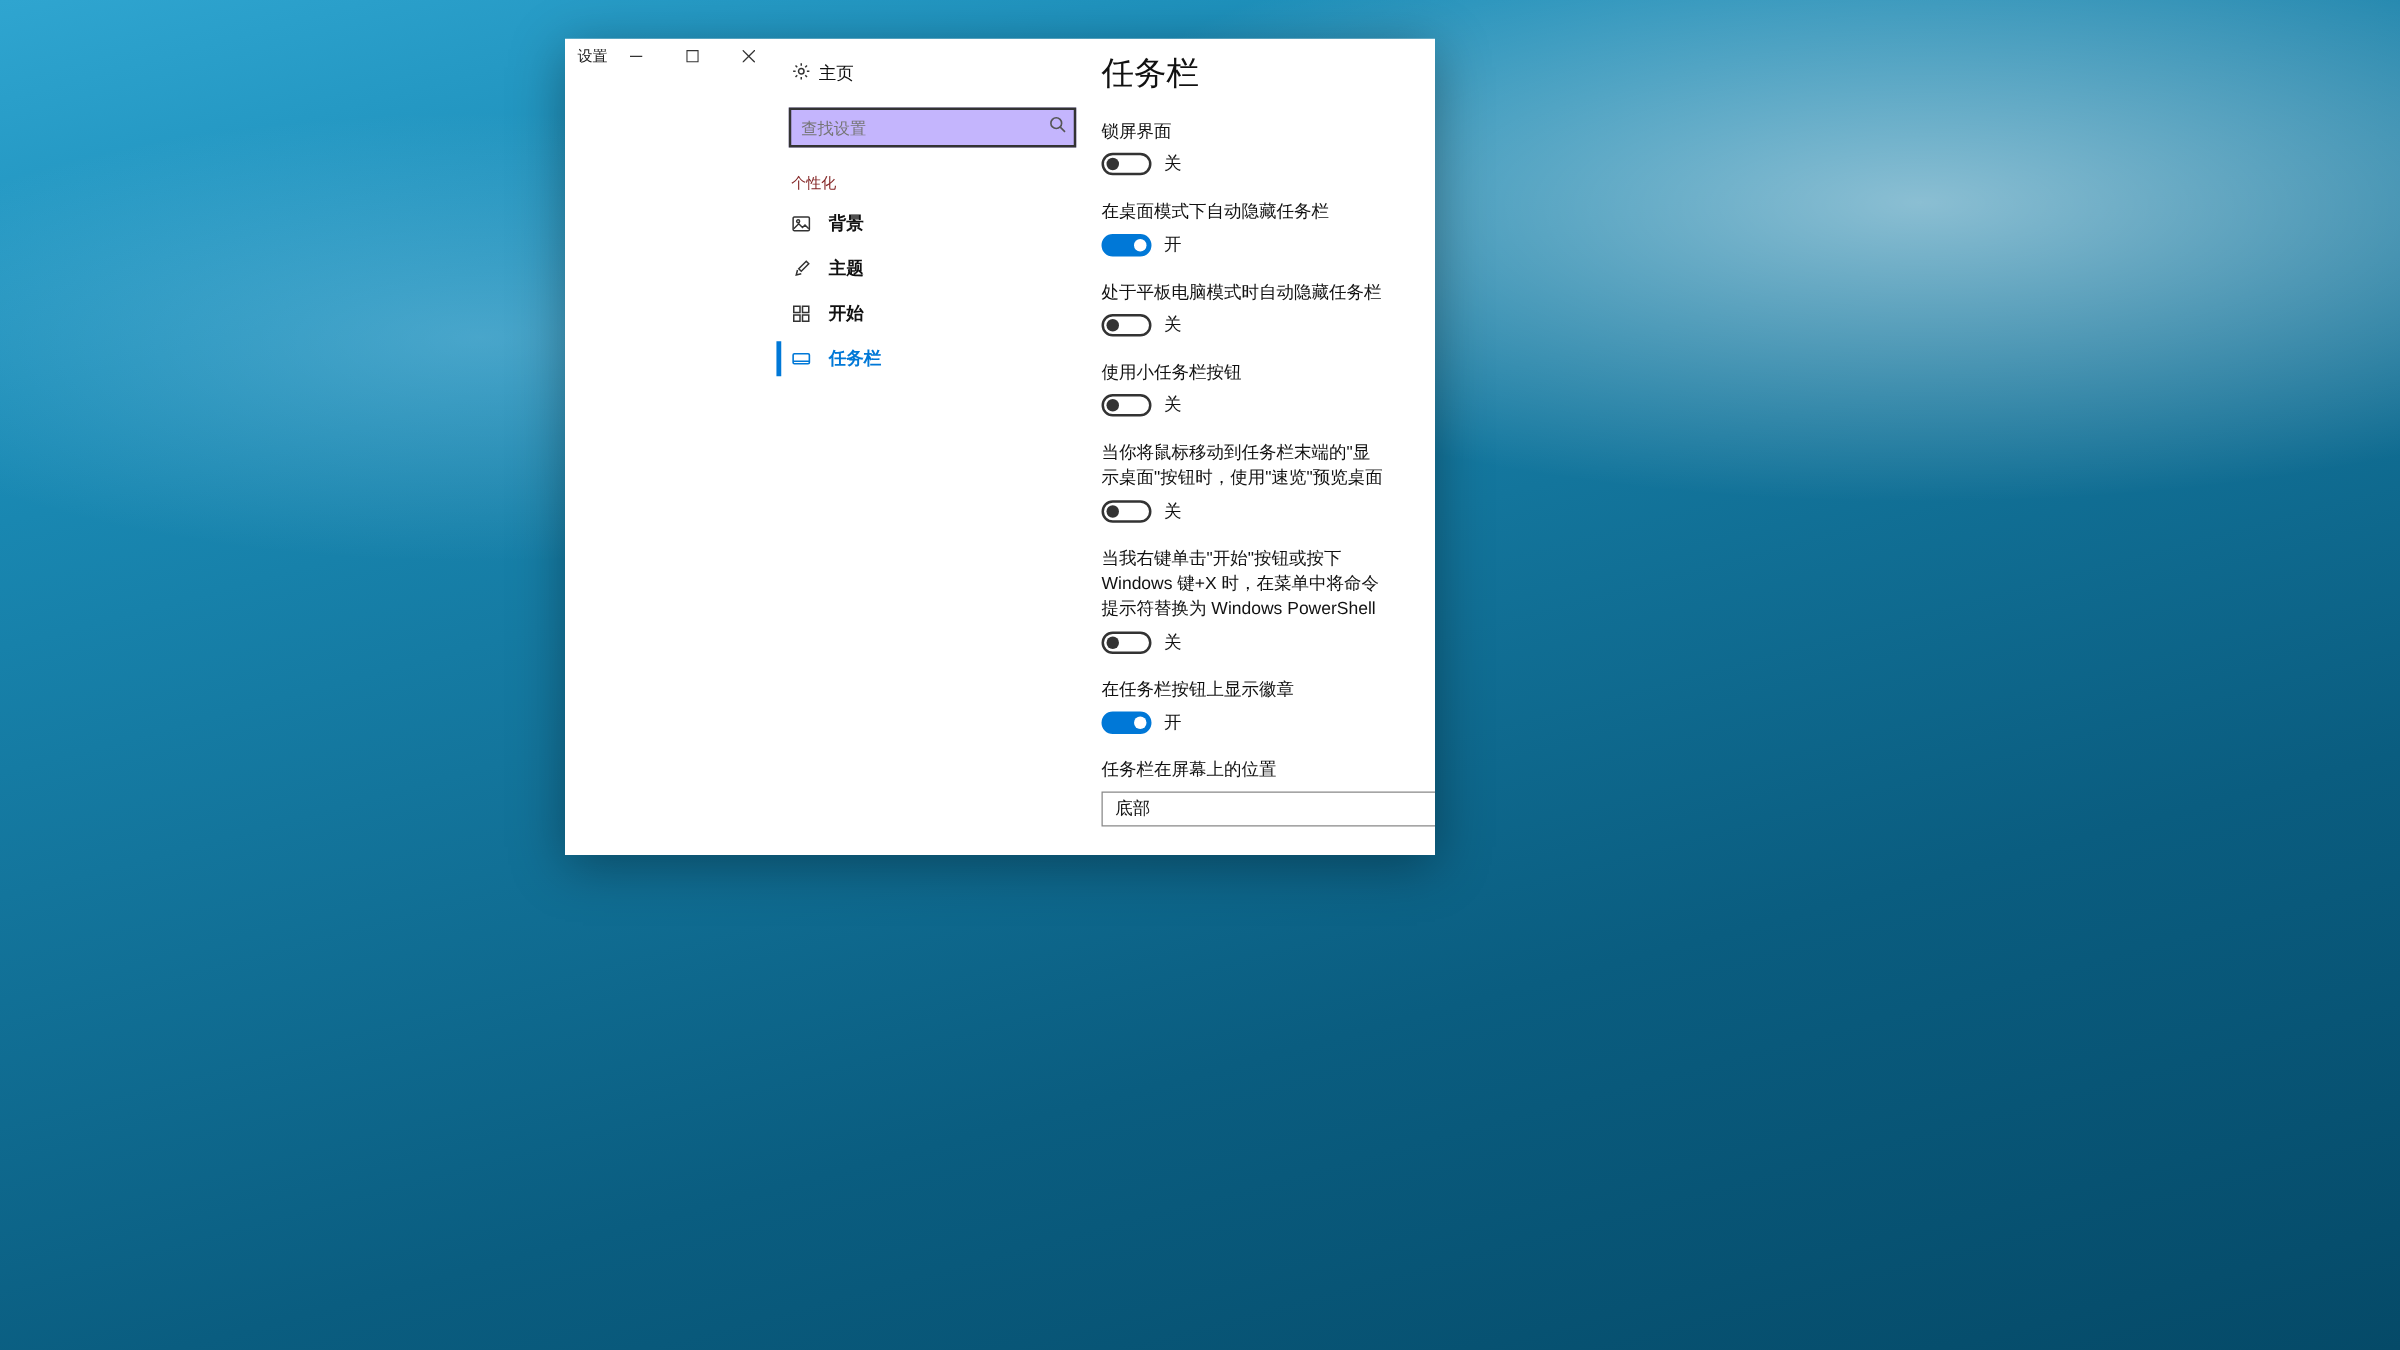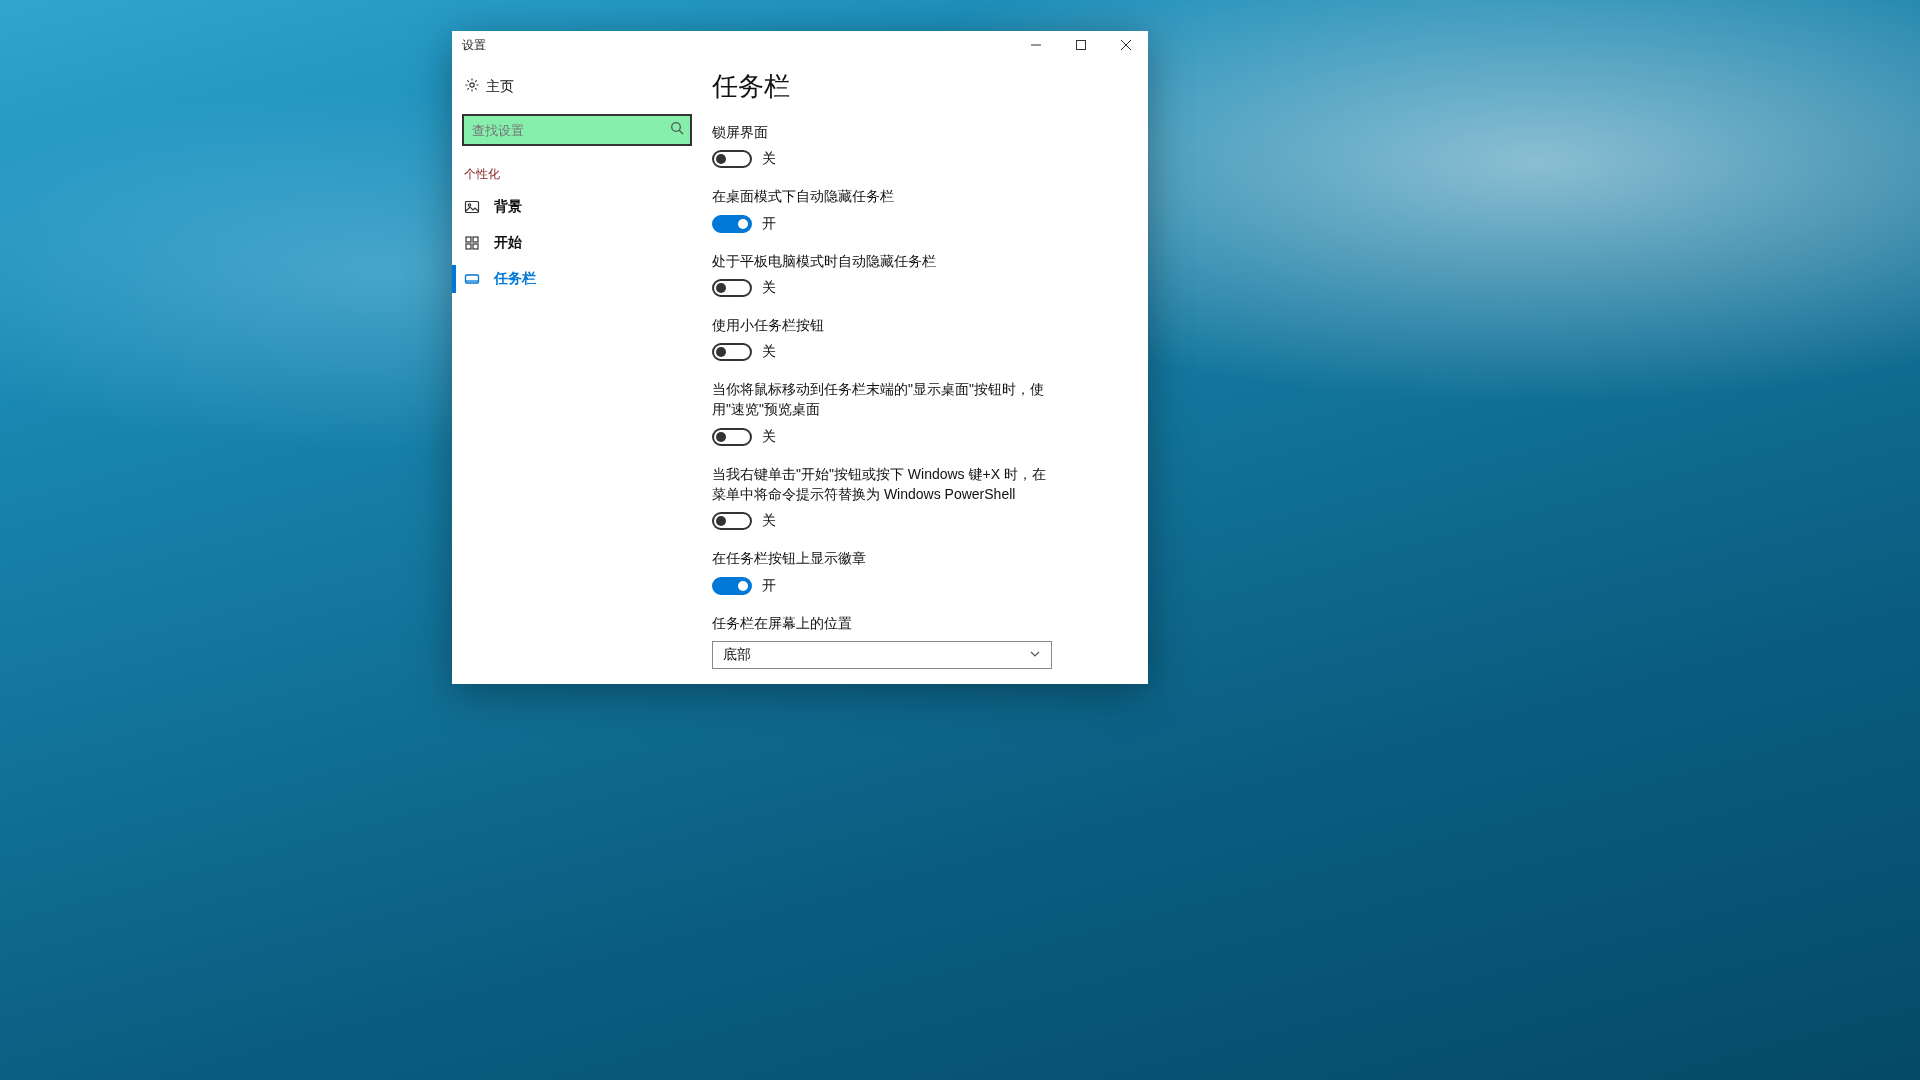--- a/index.html
+++ b/index.html
@@ -16,21 +16,21 @@
     radial-gradient(ellipse 1200px 400px at 80% 15%, rgba(255,255,255,0.5), transparent 60%),
     radial-gradient(ellipse 900px 300px at 20% 25%, rgba(180,230,255,0.3), transparent 60%),
     linear-gradient(165deg, #2fa5d0 0%, #1b8db8 20%, #13759c 45%, #0a5d80 70%, #054a68 100%);
 }
 .window {
   position: absolute;
   left: 452px; top: 31px;
   width: 696px; height: 653px;
   background: #fff;
   box-shadow: 0 8px 40px rgba(0,0,0,0.35);
-  display: flex; flex-direction: column;
+  display: flex; flex-direction: row;
 }
 .titlebar {
   height: 28px; display: flex; align-items: center;
   padding-left: 10px; font-size: 12px; color: #222;
 }
 .titlebar .spacer { flex: 1; }
 .win-btn {
   width: 45px; height: 28px;
   display: flex; align-items: center; justify-content: center;
   color: #333;
@@ -44,21 +44,21 @@
 .home-row {
   display: flex; align-items: center; gap: 6px;
   padding: 10px 12px; font-size: 14px; color: #111;
   cursor: default;
 }
 .home-row svg { width: 16px; height: 16px; }
 .search-wrap { padding: 8px 10px 10px 10px; }
 .search-input {
   width: 100%; height: 32px;
   border: 2px solid #333;
-  background: #86efac;
+  background: #c4b5fd;
   padding: 0 30px 0 8px;
   font-size: 13px; color: #555;
   outline: none;
 }
 .search-box { position: relative; }
 .search-box .s-icon {
   position: absolute; right: 8px; top: 50%; transform: translateY(-50%);
   color: #555;
 }
 .section-label {
@@ -174,20 +174,29 @@
               <rect x="1.5" y="2.5" width="13" height="11" rx="1"></rect>
               <circle cx="5.5" cy="6" r="1.2"></circle>
               <path d="M2 12l4-4 3 3 2-2 3 3"></path>
             </svg>
           </span>
         <span>背景</span>
       </div>
       <div class="nav-item">
         <span class="nav-icon">
             <svg viewBox="0 0 16 16" fill="none" stroke="#333" stroke-width="1.2">
+              <path d="M12 2l2 2-6 6-2-2z"></path>
+              <path d="M5 9l-1 4 4-1"></path>
+            </svg>
+          </span>
+        <span>主题</span>
+      </div>
+      <div class="nav-item">
+        <span class="nav-icon">
+            <svg viewBox="0 0 16 16" fill="none" stroke="#333" stroke-width="1.2">
               <rect x="2" y="2" width="5" height="5"></rect>
               <rect x="9" y="2" width="5" height="5"></rect>
               <rect x="2" y="9" width="5" height="5"></rect>
               <rect x="9" y="9" width="5" height="5"></rect>
             </svg>
           </span>
         <span>开始</span>
       </div>
       <div class="nav-item active">
         <span class="nav-icon">

